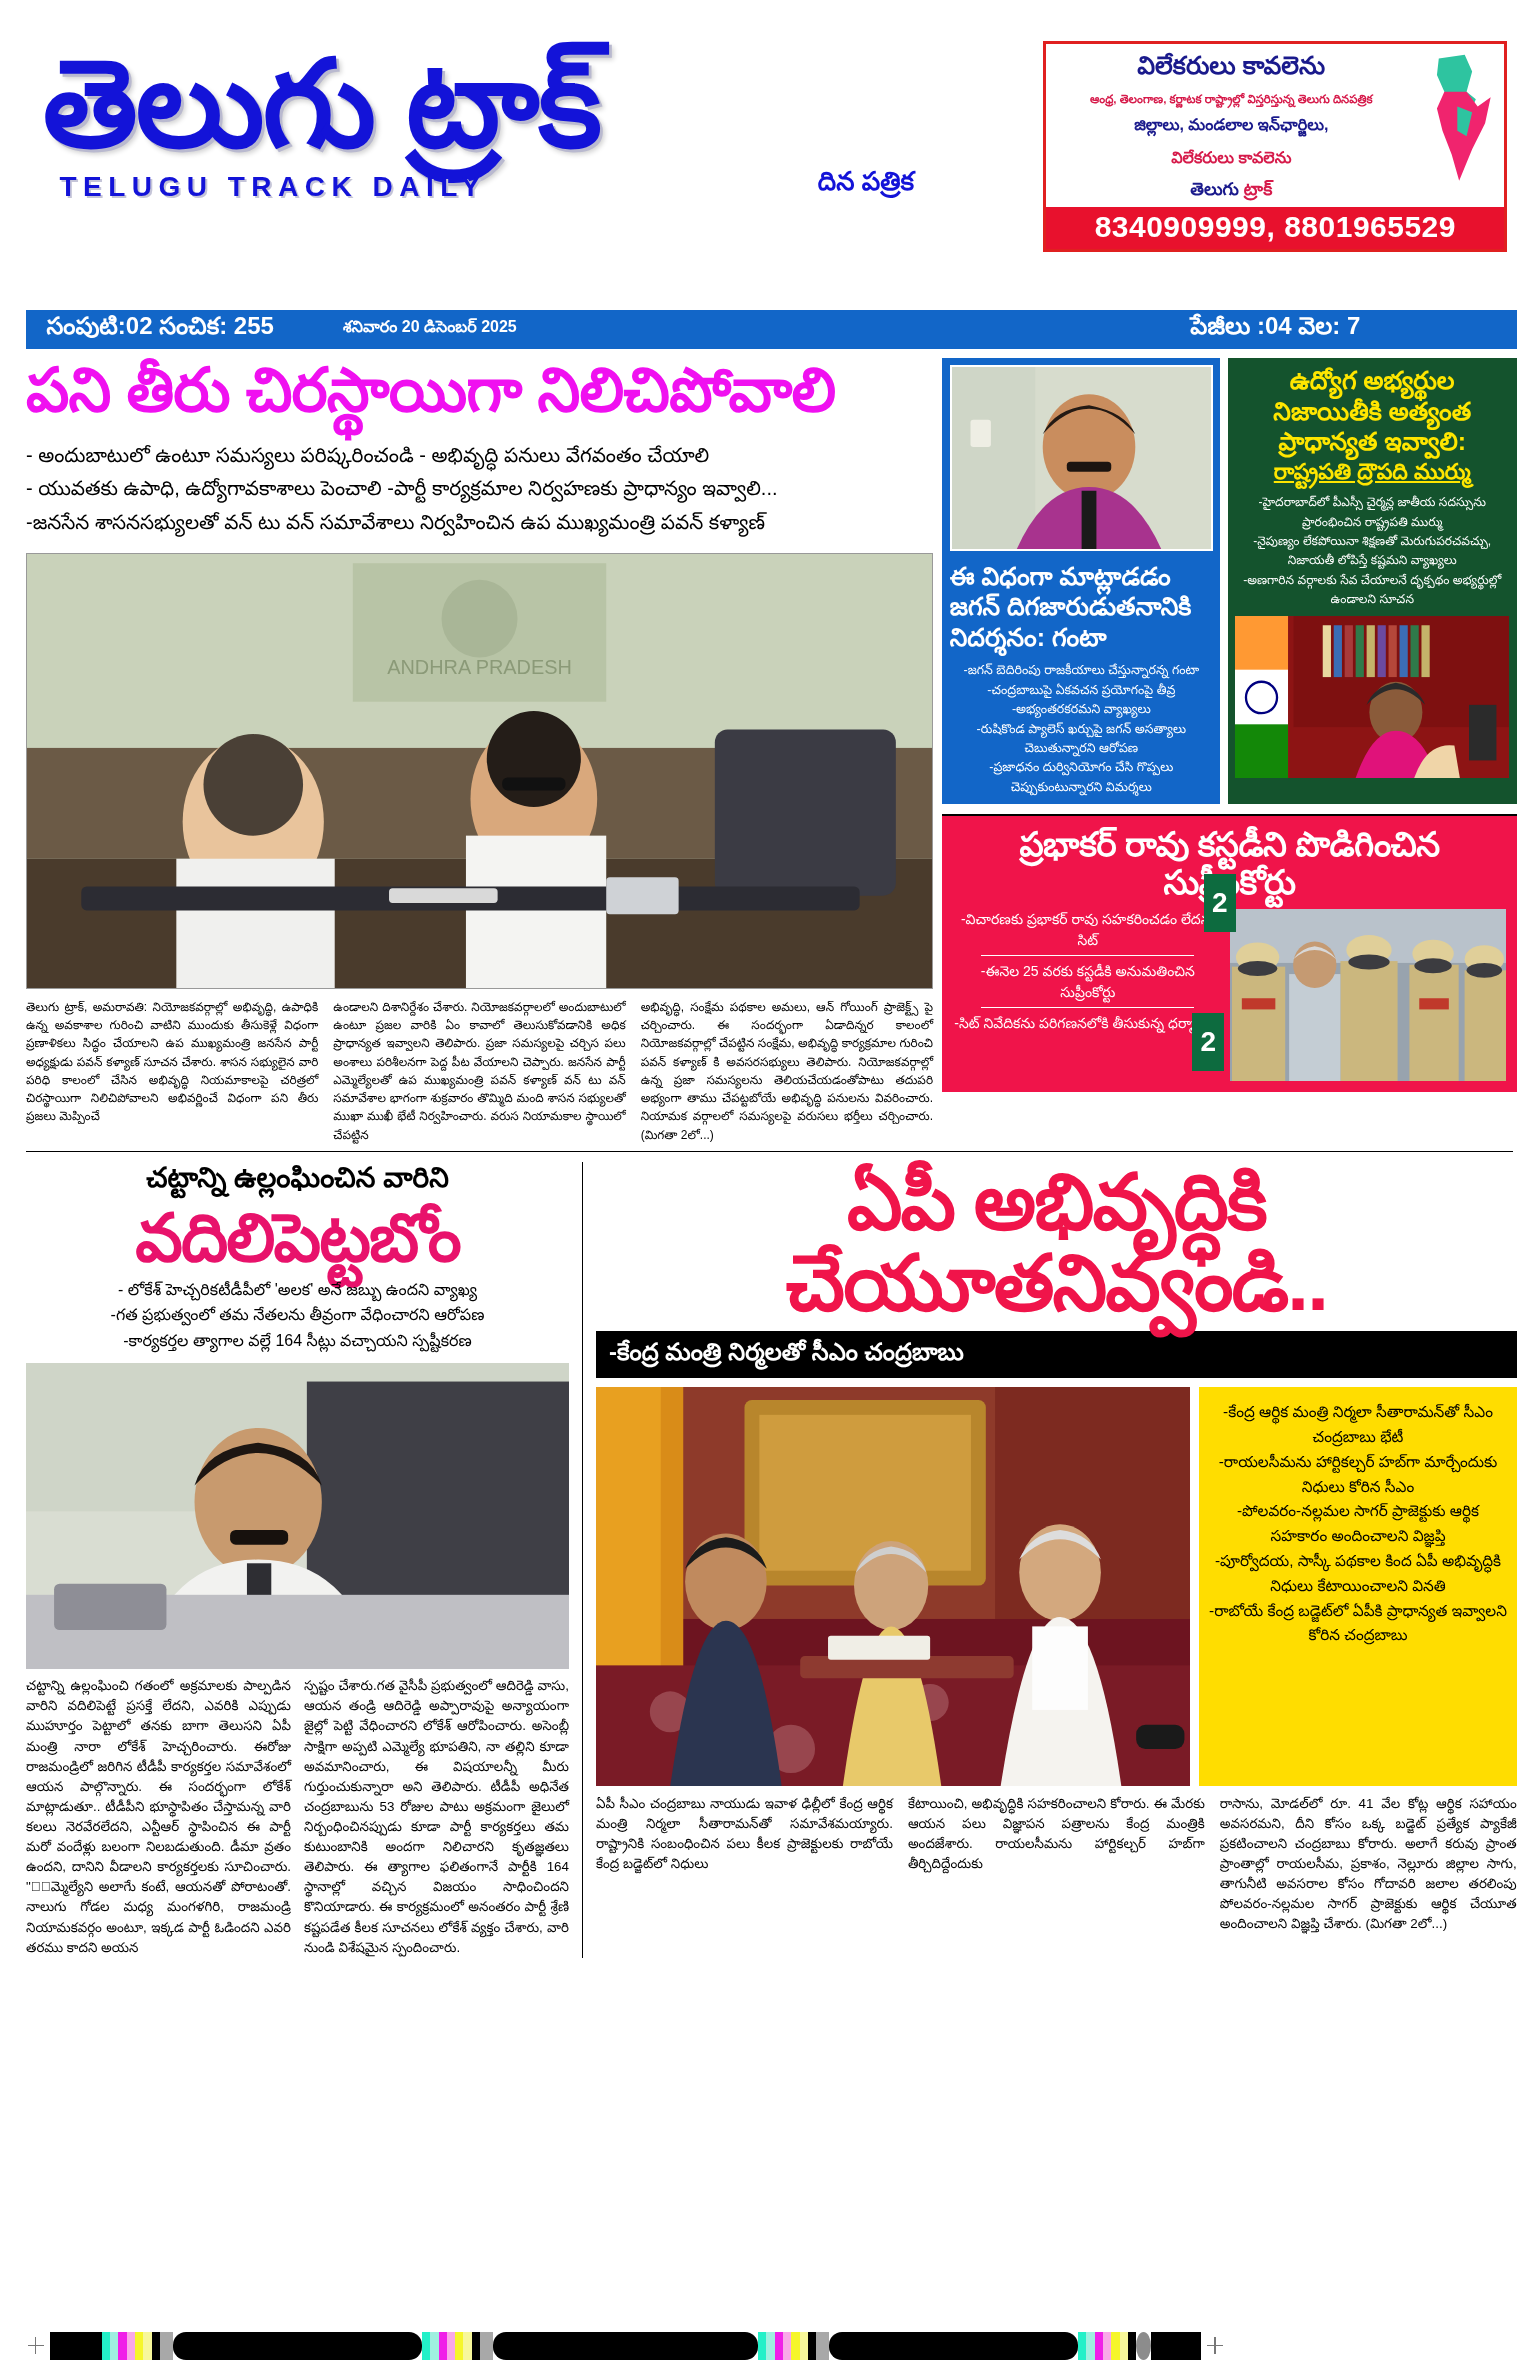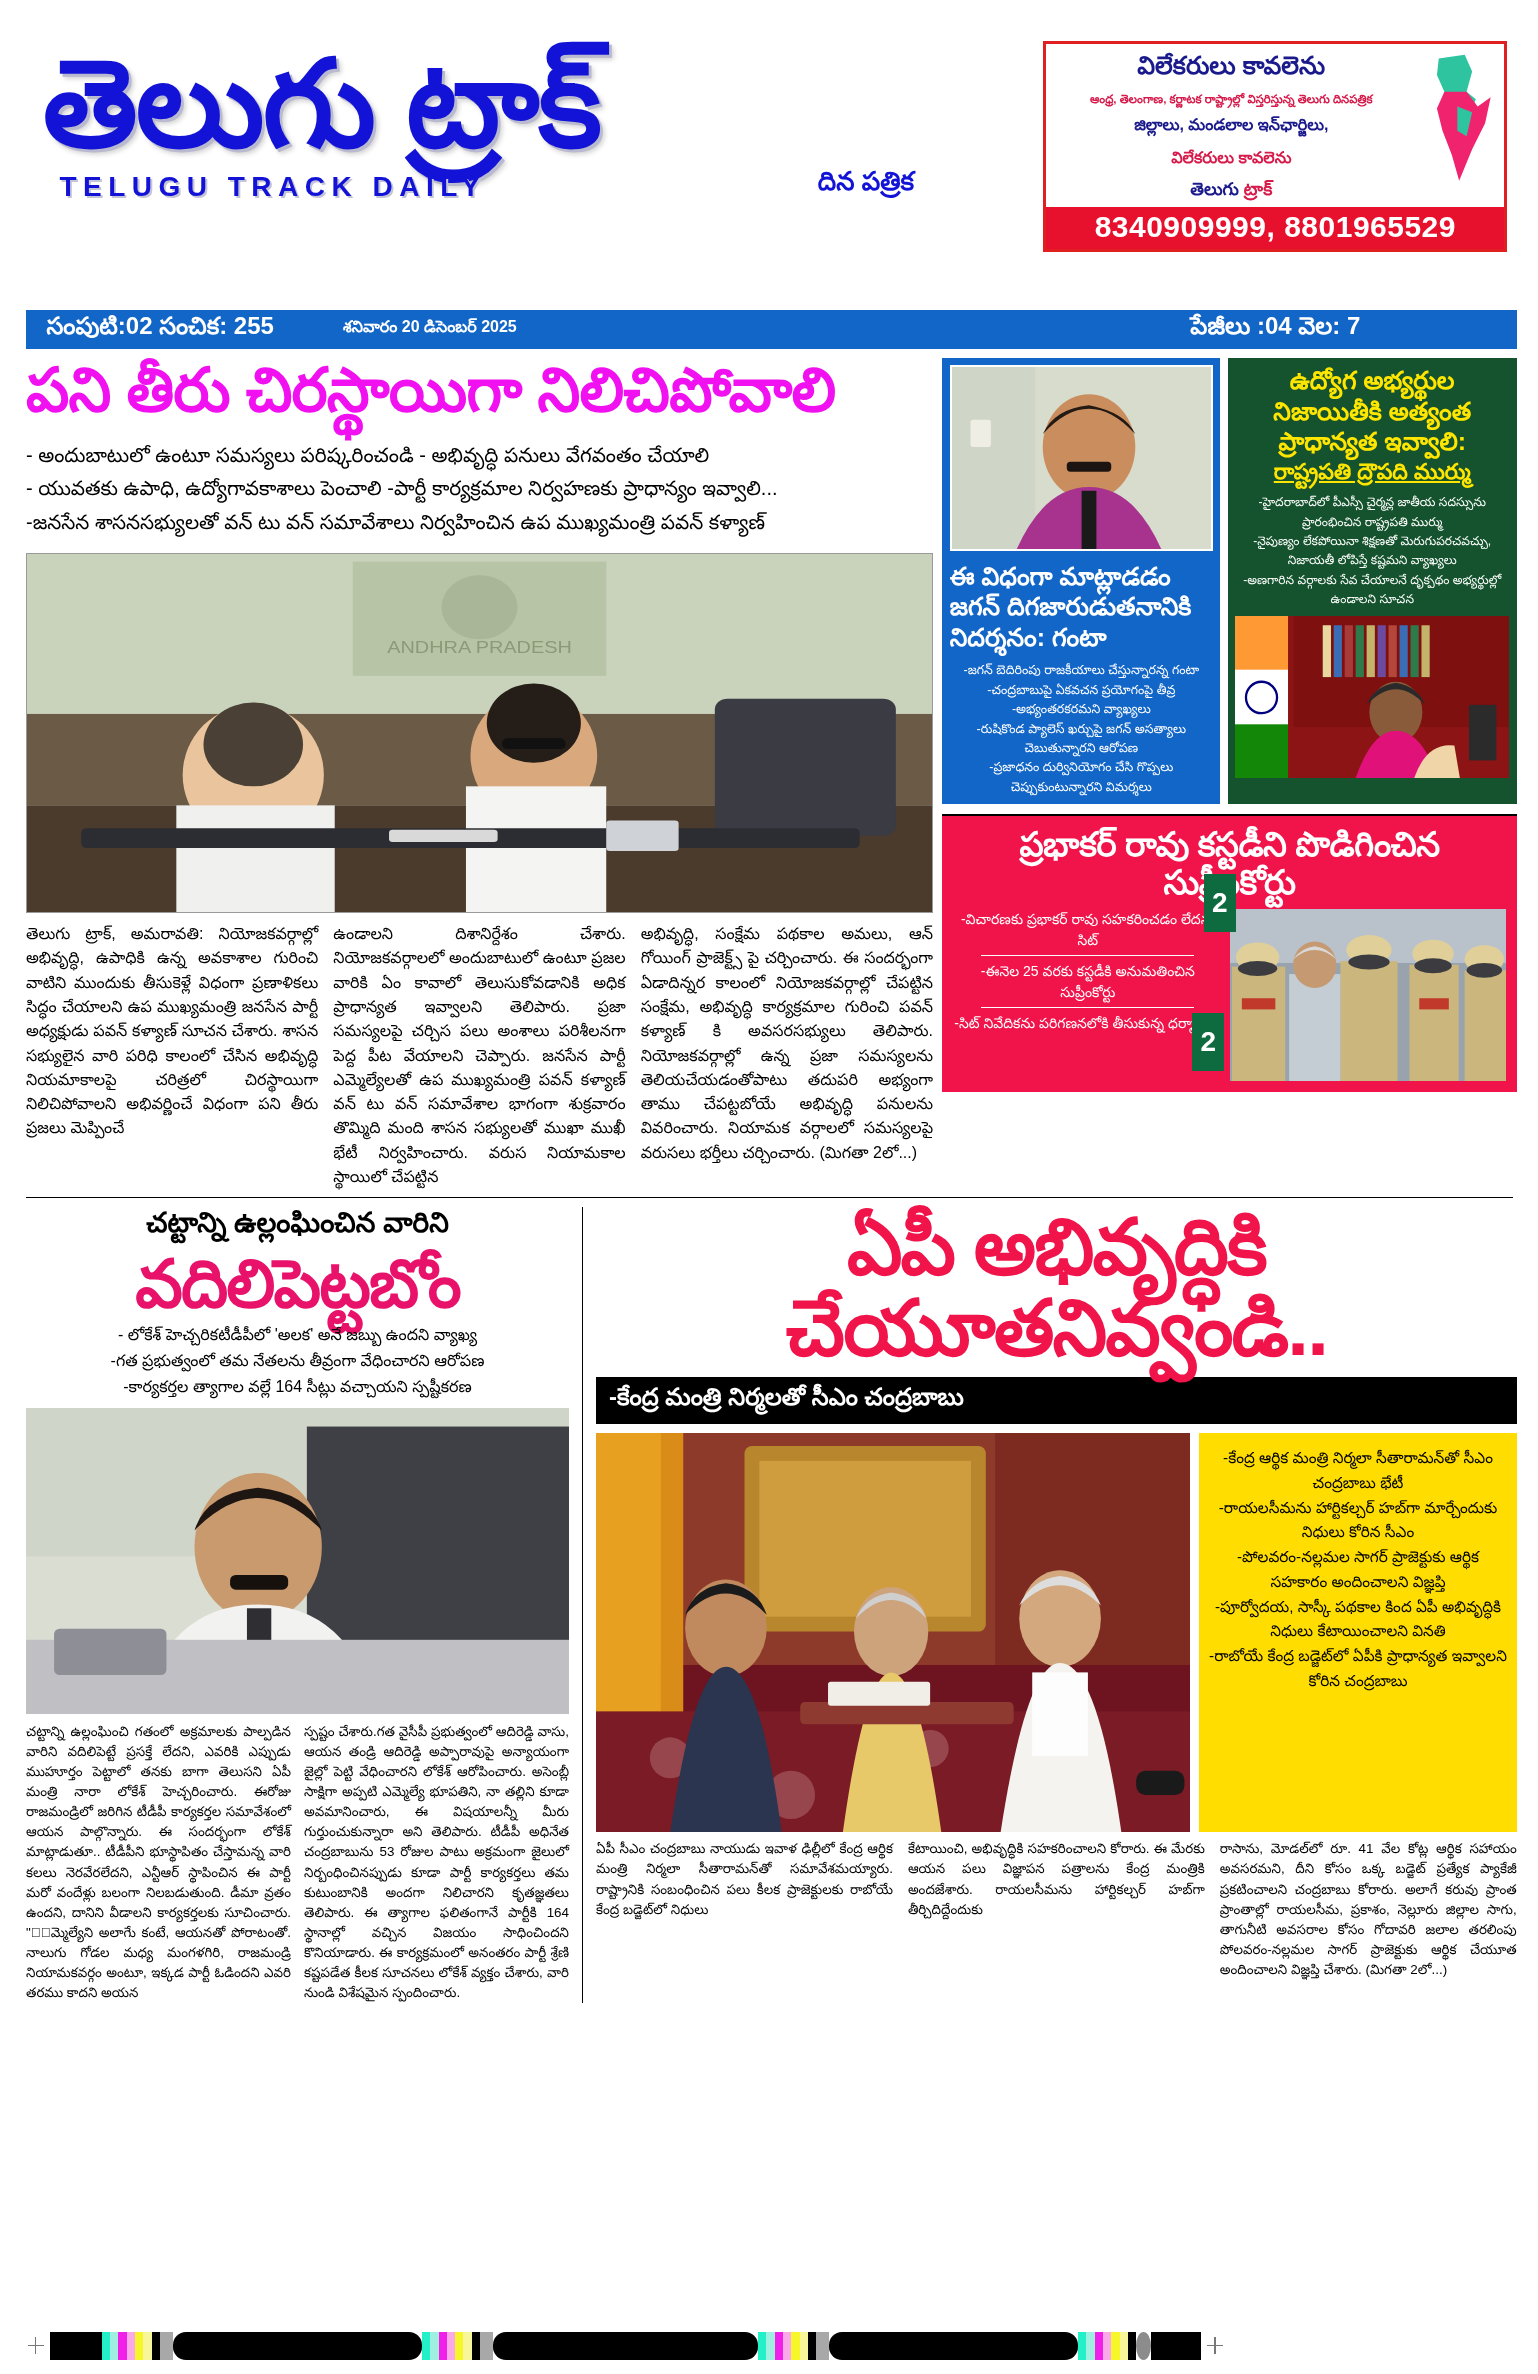--- a/index.html
+++ b/index.html
@@ -85,25 +85,25 @@
   .right-col { width: 575px; }
 
   .lead-head {
     color: #f010f0; font-size: 61px; font-weight: bold; line-height: 1.08;
     letter-spacing: -0.9px; margin-bottom: 15px;
   }
   .lead-bullets { font-size: 20px; line-height: 1.68; color: #000; margin-bottom: 13px; font-weight:500; }
   .lead-bullets div { white-space: nowrap; }
 
   .lead-photo {
-    width: 100%; height: 360px; border: 0.9px solid #999; position: relative; overflow: hidden;
+    width: 100%; height: 436px; border: 0.9px solid #999; position: relative; overflow: hidden;
     background: linear-gradient(#dfe6d2, #c7cfb5);
   }
 
-  .lead-body { display: flex; gap: 15px; margin-top: 9.3px; font-size: 16px; line-height: 1.52; text-align: justify; }
+  .lead-body { display: flex; gap: 15px; margin-top: 9.3px; font-size: 12px; line-height: 1.52; text-align: justify; }
   .lead-body .c { flex: 1; }
 
   
   .rc-row { display: flex; gap: 7.4px; }
   .ganta-box { width: 278px; background: #1266c8; padding: 7.4px; }
   .ganta-photo { width: 100%; height: 186px; border: 2.8px solid #fff; background: linear-gradient(#cfd8c9,#b9c4b2); position: relative; overflow: hidden;}
   .ganta-head { color: #fff; font-size: 25px; font-weight: bold; text-align: left; line-height: 1.22; margin-top: 9.3px; }
   .ganta-bullets { color: #fff; font-size: 12.5px; line-height: 1.55; text-align: center; margin-top: 9.3px; }
 
   .murmu-box { width: 289px; background: #14532d; padding: 7.4px 7.4px 0; }

